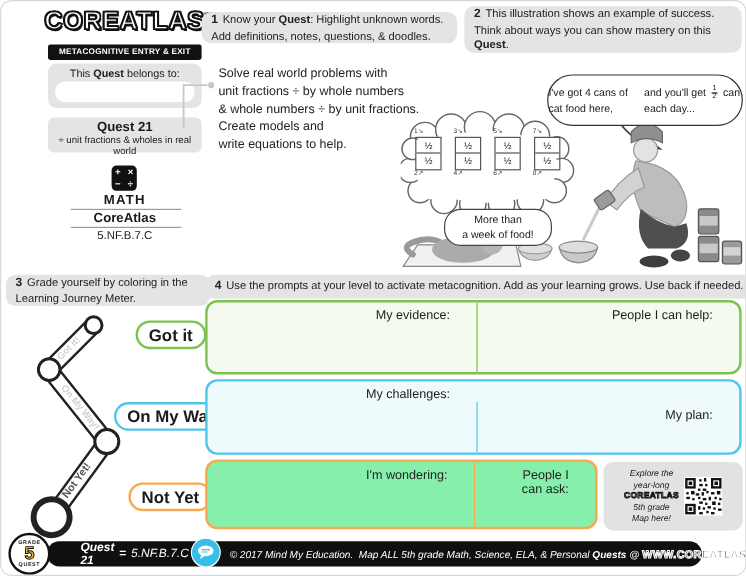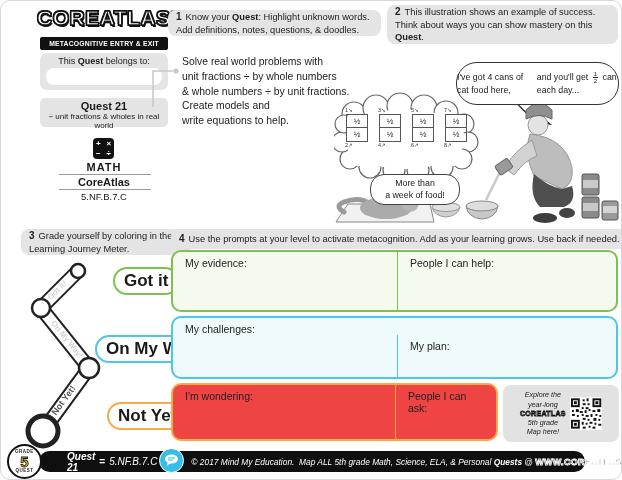--- a/index.html
+++ b/index.html
@@ -31,21 +31,21 @@
   .subject { left:39px; top:160px; width:128px; text-align:center; font-size:11px; font-weight:bold; letter-spacing:1px; }
   .rule { left:58px; width:92px; border-top:1px solid #9a9a9a; height:0; }
   .topic { left:39px; top:175px; width:128px; text-align:center; font-size:11px; font-weight:bold; }
   .standard { left:39px; top:190px; width:128px; text-align:center; font-size:9.5px; }
 
   
   .prompt { background:#e4e4e4; border-radius:8px; padding:0 8px; font-size:9.3px; line-height:1.35; color:#222; }
   .prompt b.num { font-size:10px; margin-right:4px; }
   .p1 { left:167px; top:9px; width:213px; }
   .p2 { left:386px; top:4px; width:231px; }
-  .p3 { left:20px;  top:228px; width:170px; }
+  .p3 { left:4px;  top:228px; width:170px; }
   .p4 { left:170px; top:228px; width:467px; padding:3px 8px; white-space:nowrap; }
 
   
   .desc { left:181px; top:54px; width:205px; font-size:10.4px; line-height:1.42; color:#222; }
   .connector { left:148px; top:60px; }
 
   
   .illosvg { left:333px; top:55px; }
   .speech { left:455px; top:61px; width:163px; height:43px; background:#fff; border:1.4px solid #333;
             border-radius:21px; display:flex; align-items:center; justify-content:center;
@@ -60,33 +60,33 @@
   .fbox .cells { width:22px; border:1px solid #555; margin-left:1px; }
   .fbox .cell { height:13px; border-bottom:1px solid #555; display:flex; align-items:center; justify-content:center;
                 font-size:8px; color:#222; }
   .fbox .cell:last-child { border-bottom:none; }
   .minibubble { left:369px; top:173px; width:90px; height:31px; background:#fff; border:1.4px solid #444;
                 border-radius:14px; display:flex; flex-direction:column; align-items:center; justify-content:center;
                 font-size:8.8px; line-height:1.3; z-index:3; }
 
   
   .metersvg { left:8px; top:253px; }
-  .pill { position:absolute; background:#fff; border-radius:14px; padding:2px 9px; font-size:17px; font-weight:bold; }
+  .pill { position:absolute; background:#fff; border-radius:14px; padding:2px 9px; font-size:14px; font-weight:bold; }
   .pill.green { border:2px solid #7cc24e; left:112px; top:266px; }
   .pill.blue  { border:2px solid #4ec6ea; left:94px;  top:334px; }
   .pill.orange{ border:2px solid #f8a94b; left:106px; top:401px; }
 
   
   .bigbox { position:absolute; border-radius:10px; display:flex; overflow:hidden; }
-  .bigbox .cell { padding:5px 12px; font-size:10.5px; color:#222; }
+  .bigbox .cell { padding:5px 22px; font-size:10.5px; color:#222;text-align:right; }
   .box-green { left:170px; top:249px; width:447px; height:62px; border:2px solid #7cc24e; background:#f5faef; }
   .box-green .cell+.cell { border-left:1.5px solid #7cc24e; }
   .box-blue  { left:170px; top:315px; width:447px; height:63px; border:2px solid #4ec6ea; background:#effafd; }
   .box-blue .cell+.cell { border-left:1.5px solid #4ec6ea;margin-top:17px; }
-  .box-orange{ left:170px; top:382px; width:327px; height:58px; border:2px solid #f8a94b; background:#ef4444; }
+  .box-orange{ left:170px; top:382px; width:327px; height:58px; border:2px solid #f8a94b; background:#86efac; }
   .box-orange .cell+.cell { border-left:1.5px solid #f8a94b; }
   .cell.l { width:224px; flex:none; }
   .cell.r { flex:1; }
   .box-orange .cell.l { width:222px; }
 
   
   .explore { left:502px; top:384px; width:116px; height:57px; background:#e2e2e2; border-radius:8px;
              display:flex; align-items:center; padding:4px 17px; gap:4px; }
   .explore .txt { width:56px; text-align:center; font-size:7.2px; font-style:italic; line-height:1.3; }
   .explore .brand { font-style:normal; font-weight:800; font-size:7px; text-transform:uppercase;

